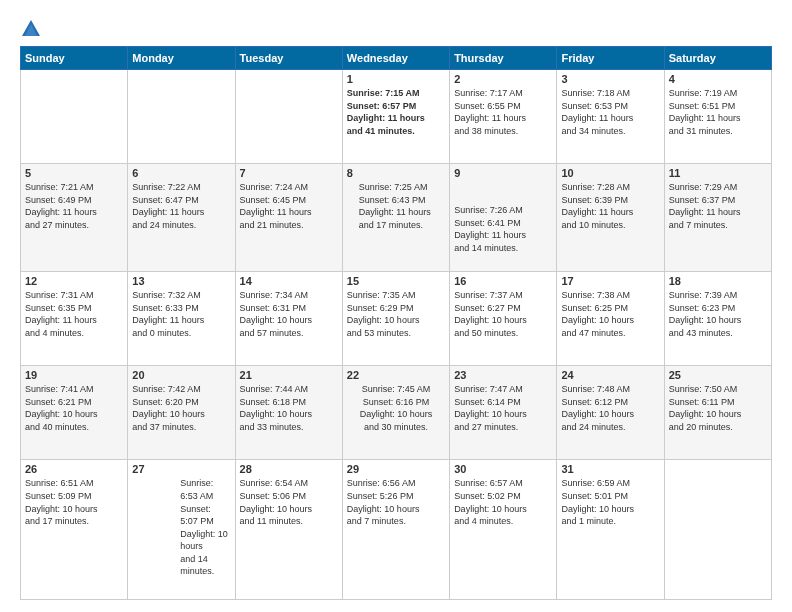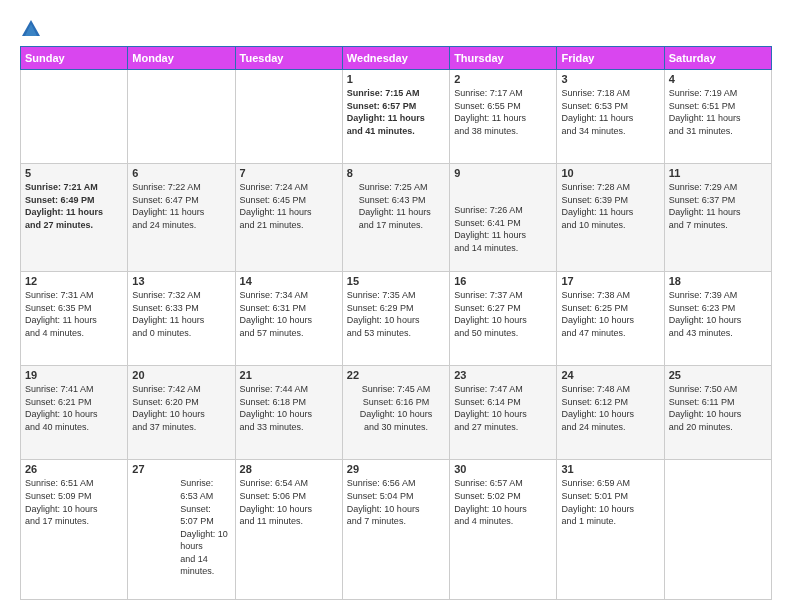--- a/index.html
+++ b/index.html
@@ -63,21 +63,21 @@
       margin-top: 1px;
     }
     .calendar {
       flex: 1;
       border: 1px solid #ccc;
       border-collapse: collapse;
       width: 100%;
       table-layout: fixed;
     }
     .calendar th {
-      background: #d946ef;
+      background: #0369a1;
       color: #fff;
       font-size: 11px;
       font-weight: bold;
       padding: 5px 4px;
       text-align: left;
       border: 1px solid #2a6db5;
     }
     .calendar td {
       border: 1px solid #ccc;
       vertical-align: top;
@@ -168,21 +168,21 @@
             <span class="day-num">4</span>
             <div class="day-info" style="white-space: pre-line;">Sunrise: 7:19 AM
 Sunset: 6:51 PM
 Daylight: 11 hours
 and 31 minutes.</div>
           </td>
         </tr>
         <tr>
           <td>
             <span class="day-num">5</span>
-            <div class="day-info" style="white-space: pre-line; font-weight: bold;">Sunrise: 7:21 AM
+            <div class="day-info" style="white-space: pre-line;">Sunrise: 7:21 AM
 Sunset: 6:49 PM
 Daylight: 11 hours
 and 27 minutes.</div>
           </td>
           <td>
             <span class="day-num">6</span>
             <div class="day-info" style="white-space: pre-line;">Sunrise: 7:22 AM
 Sunset: 6:47 PM
 Daylight: 11 hours
 and 24 minutes.</div>
@@ -343,21 +343,21 @@
           <td>
             <span class="day-num">28</span>
             <div class="day-info" style="white-space: pre-line;">Sunrise: 6:54 AM
 Sunset: 5:06 PM
 Daylight: 10 hours
 and 11 minutes.</div>
           </td>
           <td>
             <span class="day-num">29</span>
             <div class="day-info" style="white-space: pre-line;">Sunrise: 6:56 AM
-Sunset: 5:04 PM
+Sunset: 5:26 PM
 Daylight: 10 hours
 and 7 minutes.</div>
           </td>
           <td>
             <span class="day-num">30</span>
             <div class="day-info" style="white-space: pre-line;">Sunrise: 6:57 AM
 Sunset: 5:02 PM
 Daylight: 10 hours
 and 4 minutes.</div>
           </td>

